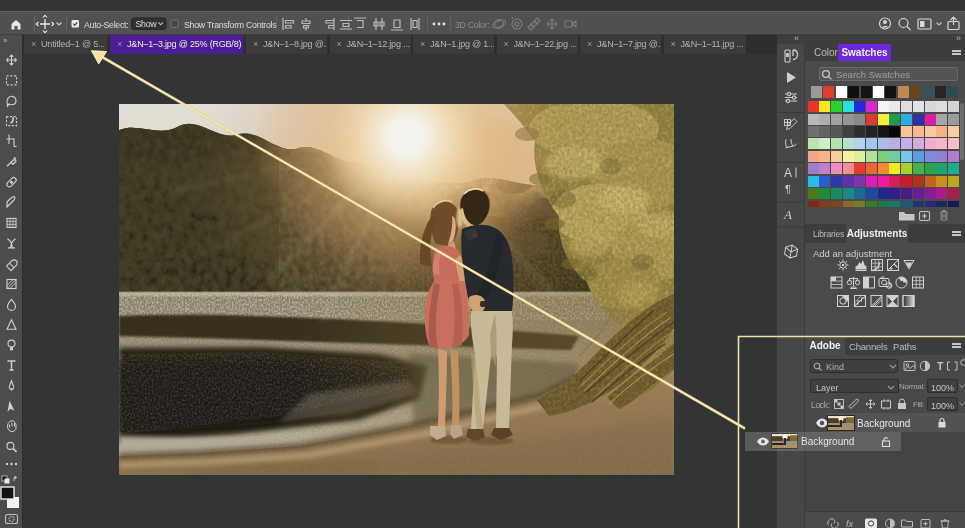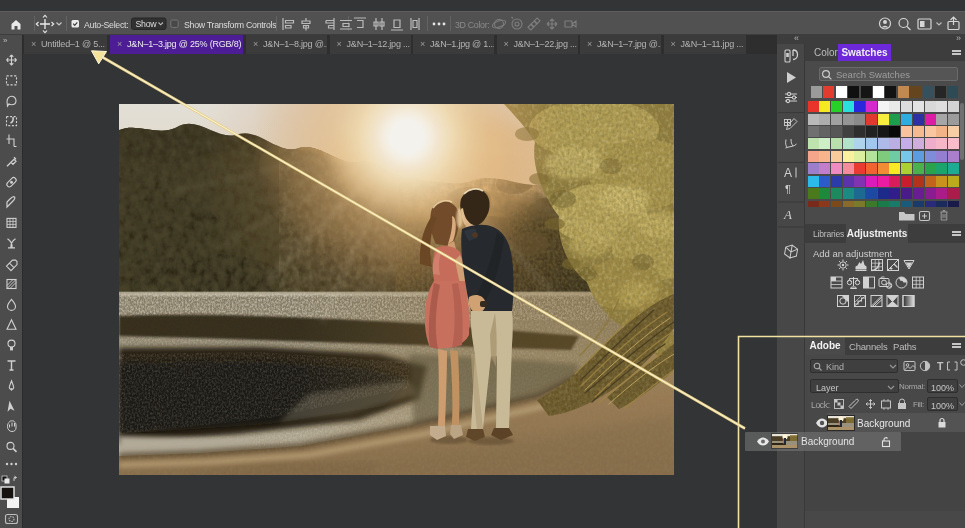--- a/index.html
+++ b/index.html
@@ -911,20 +911,46 @@
       </svg></div>
       <span class="abs" style="left:52px;top:63px;font-size:10px;color:#e8e8e8">Background</span>
       <svg class="abs" style="left:132px;top:61.5px" width="10" height="12" viewBox="0 0 10 12">
           <rect x="1.5" y="5" width="7" height="5.5" fill="#dadada"></rect>
           <path d="M3 5 v-1.5 a2 2 0 0 1 4 0 v1.5" fill="none" stroke="#dadada" stroke-width="1.2"></path>
         </svg>
 
       <div class="abs" style="left:0;top:77px;width:160px;height:79px;background:#444444"></div>
     </div>
 
+    <div class="abs" style="left:28px;top:476px;width:160px;height:17px;background:#4a4a4a;border-top:1px solid #3a3a3a">
+      <svg class="abs" style="left:0;top:6px" width="160" height="11" viewBox="0 0 160 11" fill="none" stroke="#bdbdbd" stroke-width="1">
+        <g transform="translate(28,5.5)">
+            <path d="M-4.5 1.5 a3 3 0 0 1 0 -4.2 l1.5 -1.5 a3 3 0 0 1 4.2 4.2 M4.5 -1.5 a3 3 0 0 1 0 4.2 l-1.5 1.5 a3 3 0 0 1 -4.2 -4.2" stroke-width=".9"></path>
+          </g>
+        <text x="41" y="9" font-size="9" font-style="italic" fill="#bdbdbd" stroke="none">fx</text>
+        <g transform="translate(66,5.5)">
+            <rect x="-5.5" y="-4.5" width="11" height="9" rx="1" fill="#e6e6e6" stroke="#e6e6e6"></rect>
+            <circle r="2.6" stroke="#3a3a3a"></circle>
+          </g>
+        <g transform="translate(85,5.5)">
+            <circle r="4.5"></circle>
+            <path d="M0 -4.5 a4.5 4.5 0 0 1 0 9 z" fill="#bdbdbd" stroke="none"></path>
+          </g>
+        <g transform="translate(102,5.5)">
+            <path d="M-5.5 -3.5 h4 l1.2 1.5 h5.8 v5.5 h-11 z"></path>
+          </g>
+        <g transform="translate(120.5,5.5)">
+            <rect x="-4.5" y="-4" width="9" height="8.5" rx="1"></rect>
+            <path d="M0 -2 v4.5 M-2.2 0.2 h4.4"></path>
+          </g>
+        <g transform="translate(140,5.5)">
+            <path d="M-3.5 -2.5 l.8 7 h5.4 l.8 -7 z M-4.5 -2.5 h9 M-1 -2.5 v-1.2 h2 v1.2" stroke-width=".9"></path>
+          </g>
+      </svg>
+    </div>
   </div>
 
   <svg id="annot" class="abs" width="965" height="528" viewBox="0 0 965 528">
     <defs>
       <linearGradient id="ygl" x1="0" y1="0" x2="1" y2="0">
         <stop offset="0" stop-color="#e9d38c"></stop>
           <stop offset=".5" stop-color="#f6ecc0"></stop>
           <stop offset="1" stop-color="#e9d38c"></stop>
       </linearGradient>
     </defs>

